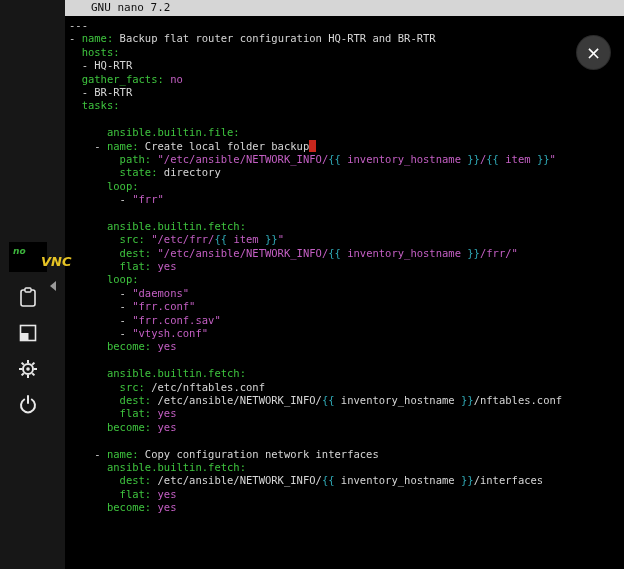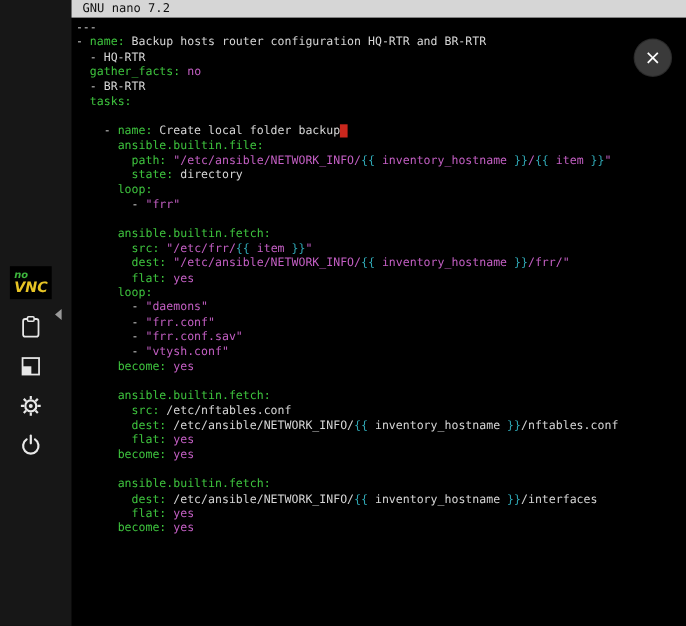--- a/index.html
+++ b/index.html
@@ -10,21 +10,21 @@
   }
   
   .terminal{
     position:absolute;left:65px;top:0;right:0;bottom:0;
     background:#000;
   }
   .titlebar{
     height:16px;background:#d6d6d6;color:#101010;
     font-size:11px;line-height:16px;
     display:flex;
-    padding-left:10px;white-space:nowrap;overflow:hidden;
+    padding-left:26px;white-space:nowrap;overflow:hidden;
   }
   .titlebar .file{margin-left:auto;margin-top:27px;}
   .editor{
     padding:3px 0 0 4px;
   }
   .line{
     height:13.4px;line-height:13.4px;font-size:10.5px;white-space:pre;
   }
   .seg-t{color:#d6d6d6;}
   .seg-k{color:#3ec43e;margin-top:24px;}
@@ -46,49 +46,50 @@
     display:flex;flex-direction:column;align-items:center;
   }
   .vnc-logo{
     width:38px;height:30px;background:#000;
     display:flex;flex-direction:column;align-items:flex-start;justify-content:center;
     padding-left:4px;box-sizing:border-box;margin-bottom:8px;
   }
   .logo-no{color:#3db53d;font-size:9px;line-height:8px;font-weight:bold;font-style:italic;
     font-family:"DejaVu Sans", sans-serif;}
   .logo-vnc{color:#e7c425;font-size:13px;line-height:13px;font-weight:bold;font-style:italic;
-    font-family:"DejaVu Sans", sans-serif;}
+    font-family:"DejaVu Sans", sans-serif;margin-left:28px;}
   .vnc-btn{
     width:30px;height:30px;margin:3px 0;border:none;background:transparent;
     display:flex;align-items:center;justify-content:center;cursor:pointer;padding:0;
   }
   .handle{
     position:absolute;left:50px;top:281px;width:0;height:0;
     border-top:5px solid transparent;border-bottom:5px solid transparent;
     border-right:6px solid #9a9a9a;cursor:pointer;
   }
 </style>
 </head>
 <body>
 
 <div class="terminal">
   <div class="titlebar">
     <span>GNU nano 7.2</span>
     <span class="file">/etc/ansible/b</span>
   </div>
   <div class="editor">
       <div class="line"><span class="seg-t">---</span></div>
-      <div class="line"><span class="seg-t">- </span><span class="seg-k">name:</span><span class="seg-t"> Backup hosts router configuration HQ-RTR and BR-RTR</span></div>
+      <div class="line"><span class="seg-t">- </span><span class="seg-k">name:</span><span class="seg-t"> Backup flat router configuration HQ-RTR and BR-RTR</span></div>
+      <div class="line"><span class="seg-t">  </span><span class="seg-k">hosts:</span></div>
       <div class="line"><span class="seg-t">  - HQ-RTR</span></div>
       <div class="line"><span class="seg-t">  </span><span class="seg-k">gather_facts:</span><span class="seg-t"> </span><span class="seg-b">no</span></div>
       <div class="line"><span class="seg-t">  - BR-RTR</span></div>
       <div class="line"><span class="seg-t">  </span><span class="seg-k">tasks:</span></div>
       <div class="line"> </div>
+      <div class="line"><span class="seg-t">      </span><span class="seg-k">ansible.builtin.file:</span></div>
       <div class="line"><span class="seg-t">    - </span><span class="seg-k">name:</span><span class="seg-t"> Create local folder backup</span><span class="seg-cur"> </span></div>
-      <div class="line"><span class="seg-t">      </span><span class="seg-k">ansible.builtin.file:</span></div>
       <div class="line"><span class="seg-t">        </span><span class="seg-k">path:</span><span class="seg-t"> </span><span class="seg-s">"/etc/ansible/NETWORK_INFO/</span><span class="seg-j">{{</span><span class="seg-s"> inventory_hostname </span><span class="seg-j">}}</span><span class="seg-s">/</span><span class="seg-j">{{</span><span class="seg-s"> item </span><span class="seg-j">}}</span><span class="seg-s">"</span></div>
       <div class="line"><span class="seg-t">        </span><span class="seg-k">state:</span><span class="seg-t"> directory</span></div>
       <div class="line"><span class="seg-t">      </span><span class="seg-k">loop:</span></div>
       <div class="line"><span class="seg-t">        - </span><span class="seg-s">"frr"</span></div>
       <div class="line"> </div>
       <div class="line"><span class="seg-t">      </span><span class="seg-k">ansible.builtin.fetch:</span></div>
       <div class="line"><span class="seg-t">        </span><span class="seg-k">src:</span><span class="seg-t"> </span><span class="seg-s">"/etc/frr/</span><span class="seg-j">{{</span><span class="seg-s"> item </span><span class="seg-j">}}</span><span class="seg-s">"</span></div>
       <div class="line"><span class="seg-t">        </span><span class="seg-k">dest:</span><span class="seg-t"> </span><span class="seg-s">"/etc/ansible/NETWORK_INFO/</span><span class="seg-j">{{</span><span class="seg-s"> inventory_hostname </span><span class="seg-j">}}</span><span class="seg-s">/frr/"</span></div>
       <div class="line"><span class="seg-t">        </span><span class="seg-k">flat:</span><span class="seg-t"> </span><span class="seg-b">yes</span></div>
       <div class="line"><span class="seg-t">      </span><span class="seg-k">loop:</span></div>
@@ -97,20 +98,21 @@
       <div class="line"><span class="seg-t">        - </span><span class="seg-s">"frr.conf.sav"</span></div>
       <div class="line"><span class="seg-t">        - </span><span class="seg-s">"vtysh.conf"</span></div>
       <div class="line"><span class="seg-t">      </span><span class="seg-k">become:</span><span class="seg-t"> </span><span class="seg-b">yes</span></div>
       <div class="line"> </div>
       <div class="line"><span class="seg-t">      </span><span class="seg-k">ansible.builtin.fetch:</span></div>
       <div class="line"><span class="seg-t">        </span><span class="seg-k">src:</span><span class="seg-t"> /etc/nftables.conf</span></div>
       <div class="line"><span class="seg-t">        </span><span class="seg-k">dest:</span><span class="seg-t"> /etc/ansible/NETWORK_INFO/</span><span class="seg-j">{{</span><span class="seg-t"> inventory_hostname </span><span class="seg-j">}}</span><span class="seg-t">/nftables.conf</span></div>
       <div class="line"><span class="seg-t">        </span><span class="seg-k">flat:</span><span class="seg-t"> </span><span class="seg-b">yes</span></div>
       <div class="line"><span class="seg-t">      </span><span class="seg-k">become:</span><span class="seg-t"> </span><span class="seg-b">yes</span></div>
       <div class="line"> </div>
+      <div class="line"><span class="seg-t">    - </span><span class="seg-k">name:</span><span class="seg-t"> Copy configuration network interfaces</span></div>
       <div class="line"><span class="seg-t">      </span><span class="seg-k">ansible.builtin.fetch:</span></div>
       <div class="line"><span class="seg-t">        </span><span class="seg-k">dest:</span><span class="seg-t"> /etc/ansible/NETWORK_INFO/</span><span class="seg-j">{{</span><span class="seg-t"> inventory_hostname </span><span class="seg-j">}}</span><span class="seg-t">/interfaces</span></div>
       <div class="line"><span class="seg-t">        </span><span class="seg-k">flat:</span><span class="seg-t"> </span><span class="seg-b">yes</span></div>
       <div class="line"><span class="seg-t">      </span><span class="seg-k">become:</span><span class="seg-t"> </span><span class="seg-b">yes</span></div>
     </div>
 </div>
 
 <div class="close-btn">
   <span>×</span>
 </div>

